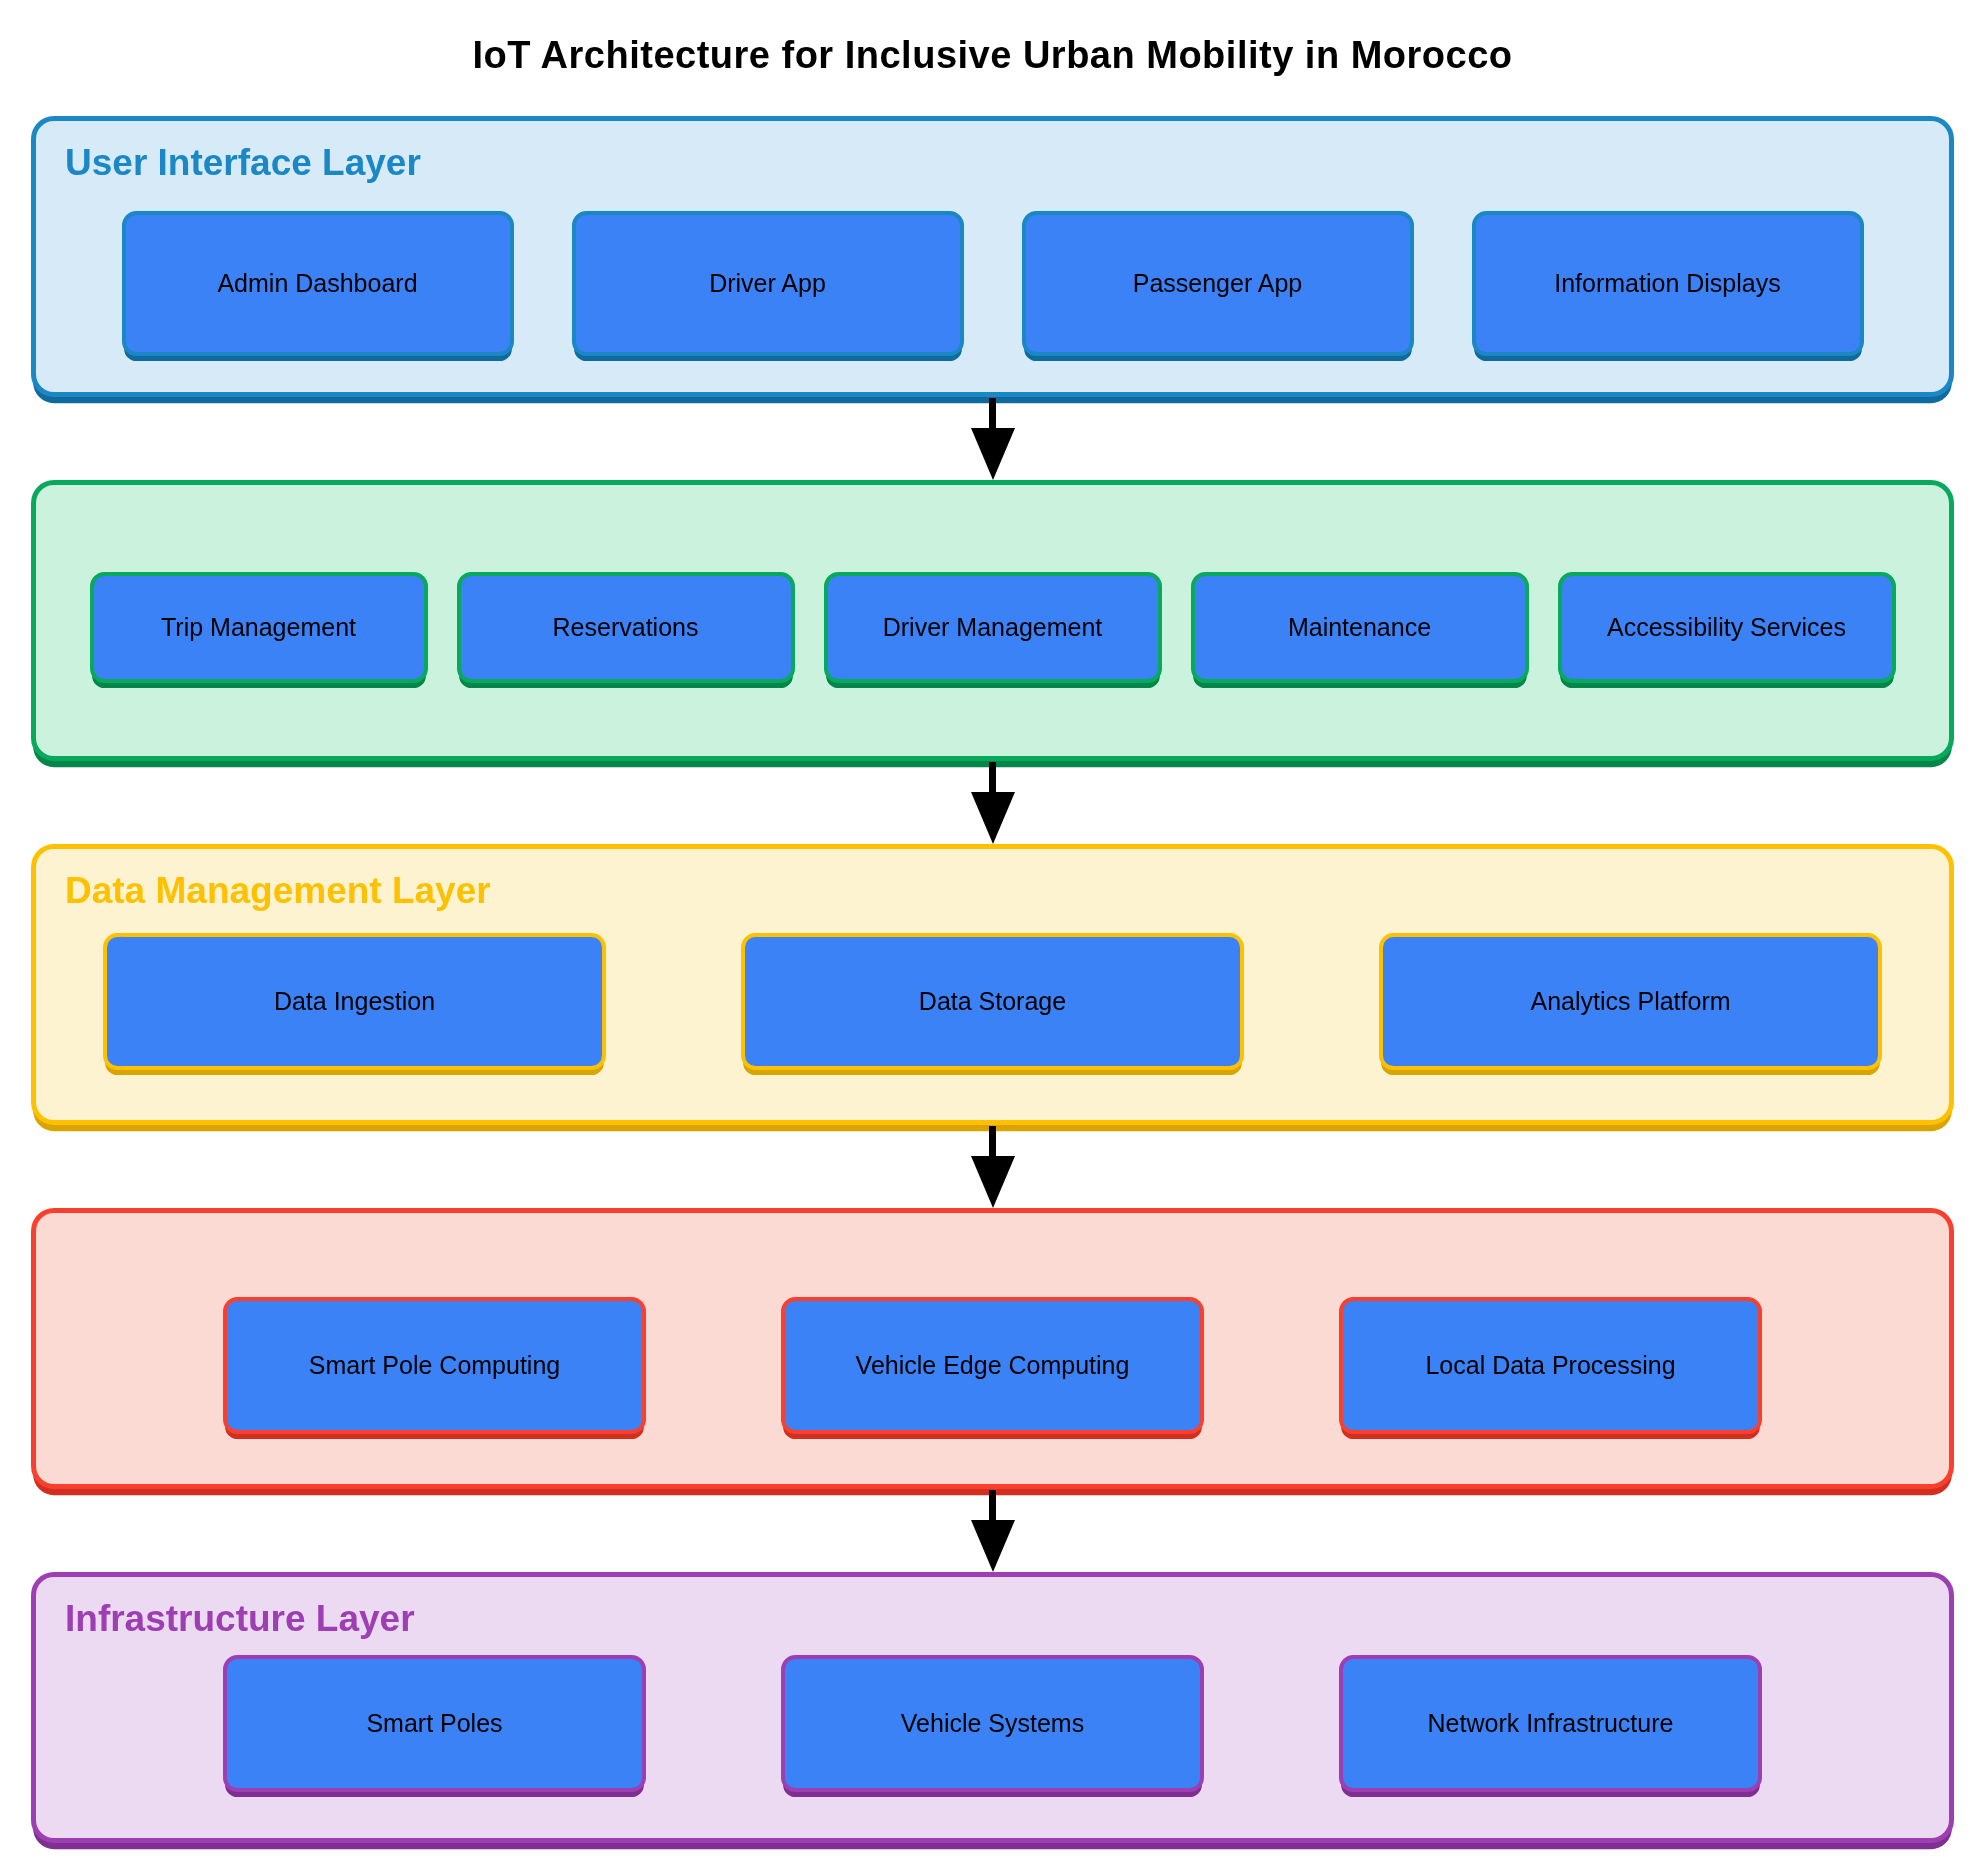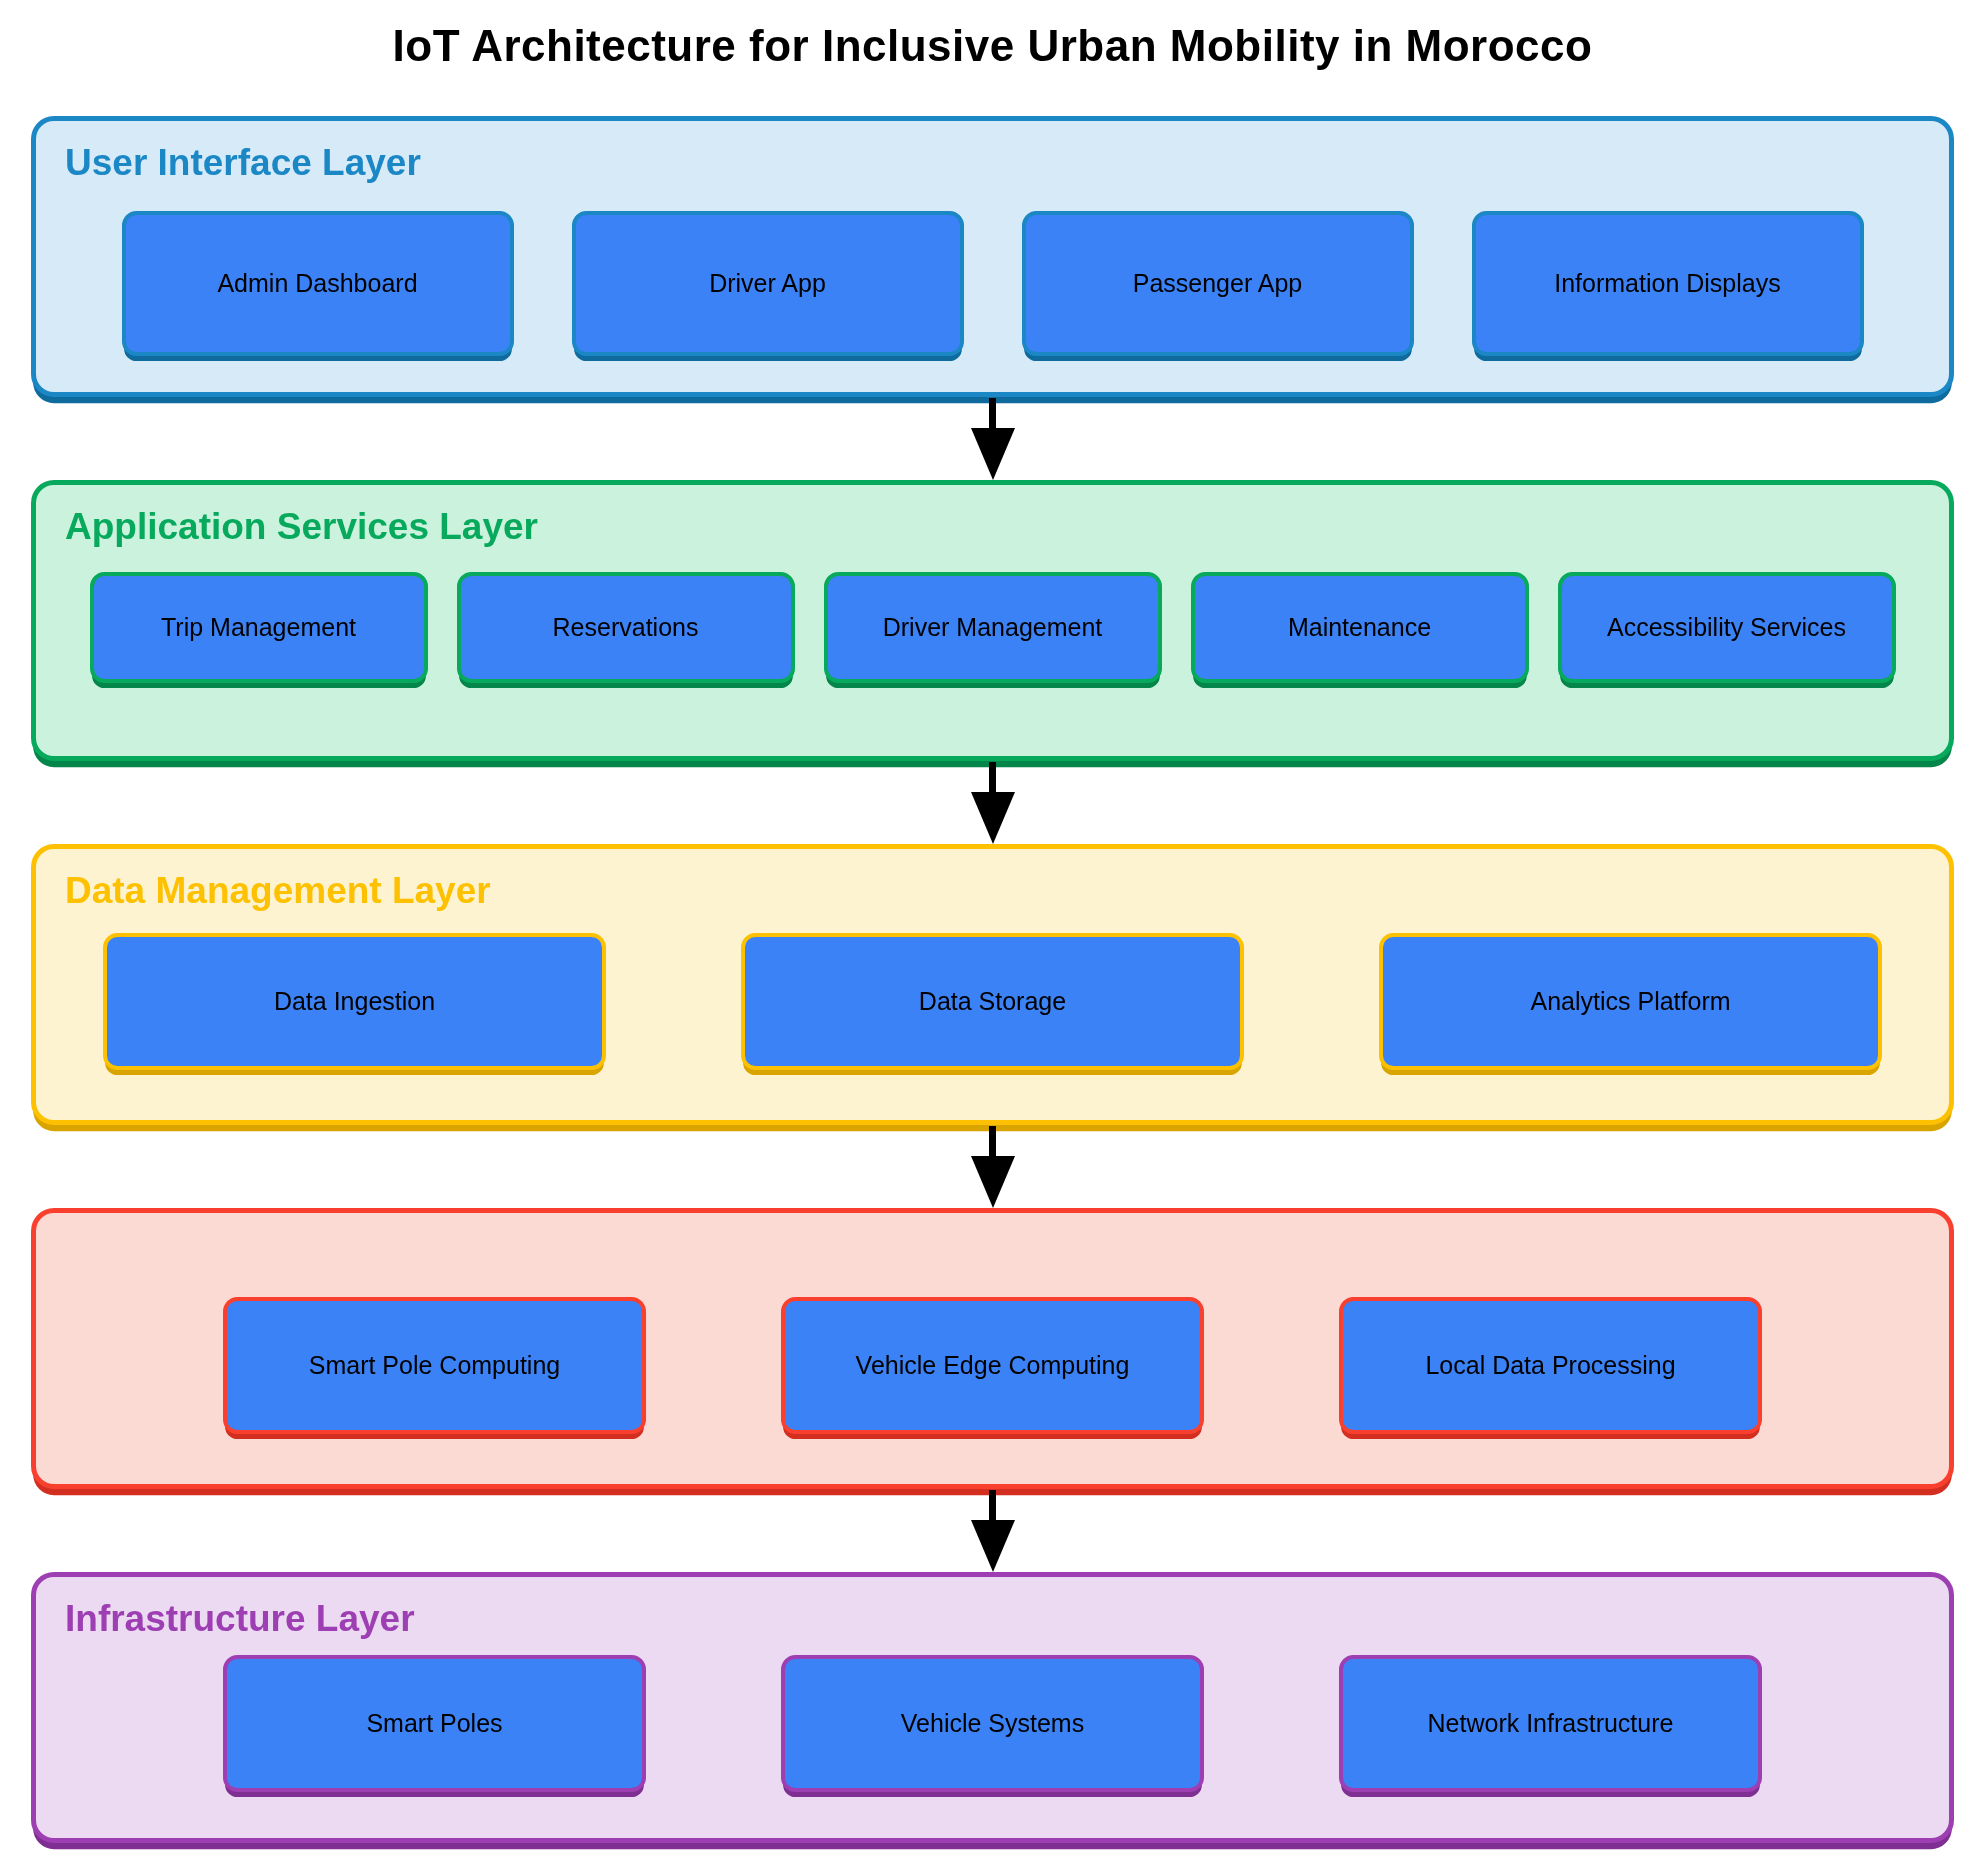--- a/index.html
+++ b/index.html
@@ -6,25 +6,25 @@
   .page {
     position: relative;
     width: 1985px;
     height: 1872px;
     background: #ffffff;
     font-family: "Liberation Sans", sans-serif;
     overflow: hidden;
   }
   .diagram-title {
     position: absolute;
-    top: 21px;
+    top: 34px;
     left: 0;
     width: 100%;
     text-align: center;
-    font-size: 44px;
+    font-size: 38px;
     font-weight: bold;
     color: #000000;
     letter-spacing: 0.5px;
   }
   .layer {
     position: absolute;
     left: 31px;
     width: 1923px;
     box-sizing: border-box;
     background: var(--f);
@@ -121,21 +121,20 @@
       <div class="box">Information Displays</div>
     </div>
   </section>
 
   <div class="arrow" id="arrow-0">
     <div class="stem" style="background: rgb(0, 0, 0);"></div>
     <div class="head" style="border-top-color: rgb(0, 0, 0);"></div>
   </div>
 
   <section class="layer" id="layer-1" style="--c: #07A95C; --f: #CBF2DD; --s: #048549;">
-    <div class="layer-title">Application Services Layer</div>
     <div class="boxes">
       <div class="box">Trip Management</div>
       <div class="box">Reservations</div>
       <div class="box">Driver Management</div>
       <div class="box">Maintenance</div>
       <div class="box">Accessibility Services</div>
     </div>
   </section>
 
   <div class="arrow" id="arrow-1">

